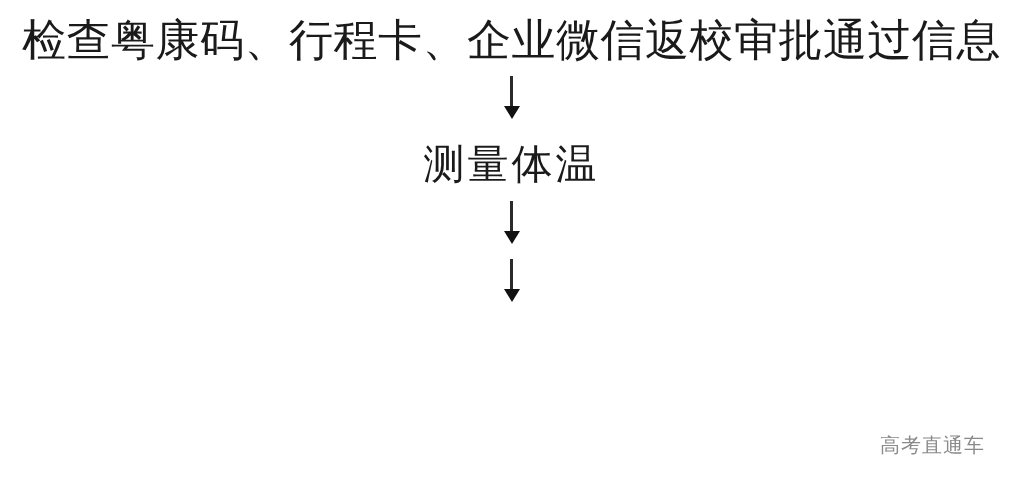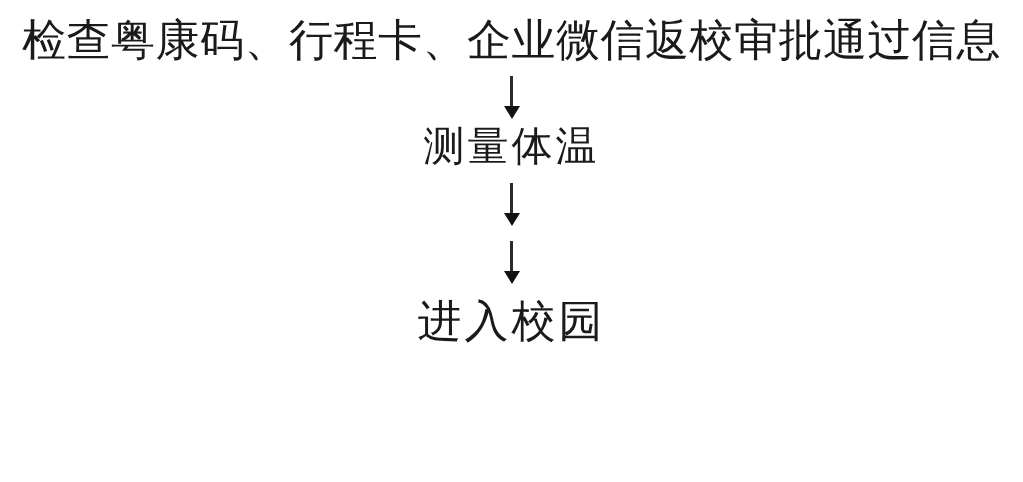--- a/index.html
+++ b/index.html
@@ -45,21 +45,21 @@
     font-size: 44px;
     letter-spacing: 0.5px;
     text-align: center;
   }
 
   .step-body {
     font-size: 41px;
     letter-spacing: 3px;
   }
 
-  .step-s1 { margin-top: 6px; text-align: right; }
+  .step-s1 { margin-top: 24px; text-align: right; }
   .step-s2 { margin-top: 16px; }
   .step-s3 { margin-top: 14px; font-size: 44px; }
 
   
   .arrow {
     position: relative;
     width: 24px;
     height: 44px;
     margin-top: 16px;
     margin-bottom: 0;
@@ -124,18 +124,18 @@
       <span class="shaft"></span>
       <span class="head"></span>
     </div>
 
 
     <div class="arrow arrow-a3">
       <span class="shaft"></span>
       <span class="head"></span>
     </div>
 
-    <div class="step step-body step-s3">进入校园</div>
 
   </div>
 
+  <div class="watermark">高考直通车</div>
 
 </div>
 
 </body></html>

